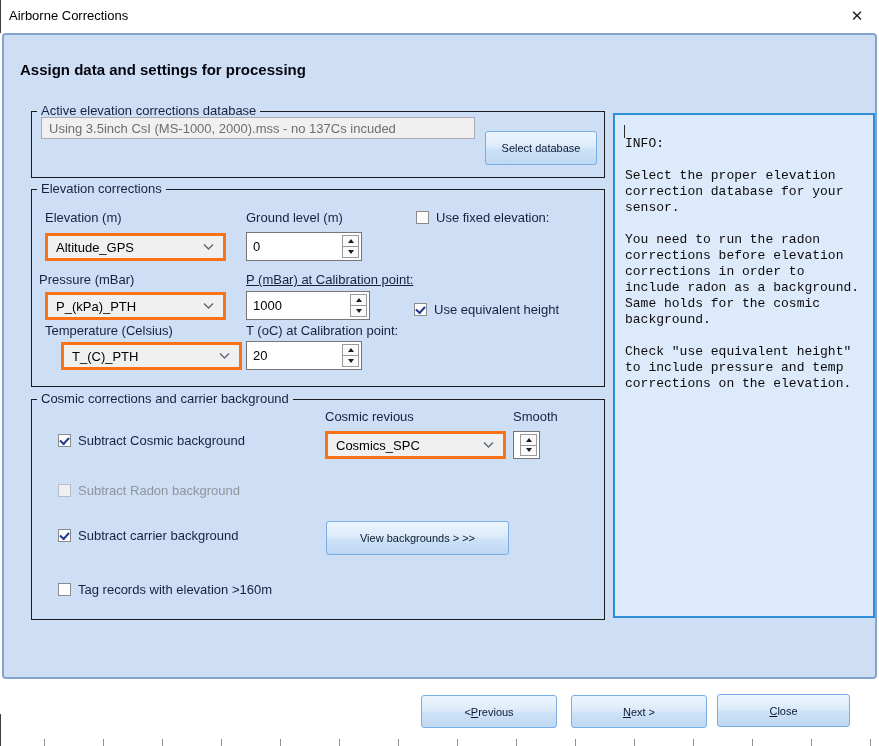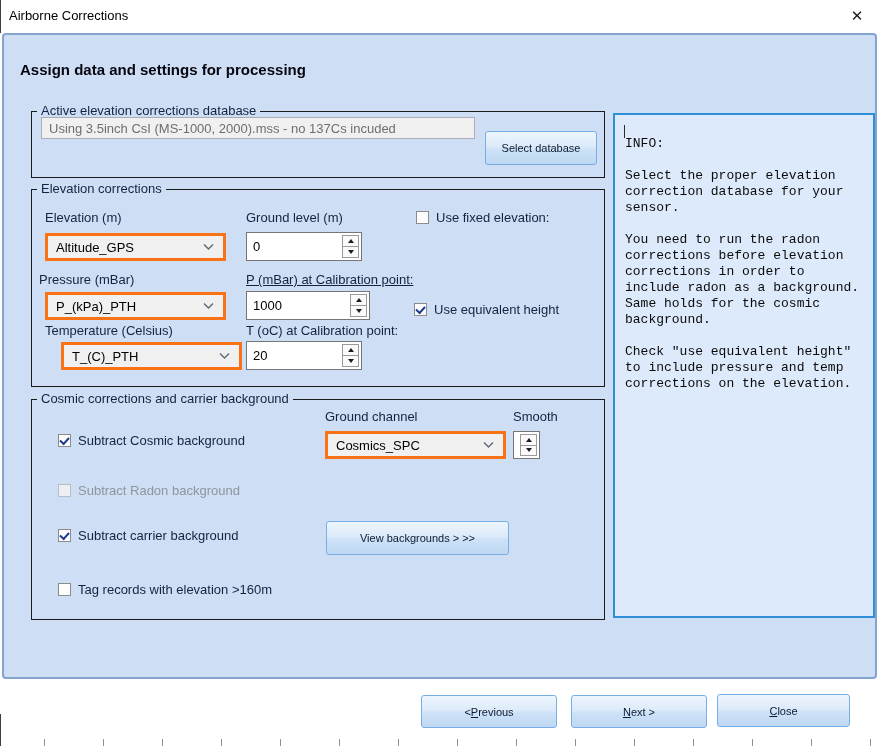--- a/index.html
+++ b/index.html
@@ -164,21 +164,21 @@
           <span class="spin-half">
               <i class="tri-down"></i>
             </span>
         </span>
       </div>
     </div>
 
     <div class="abs groupbox" style="left:27px;top:364px;width:572px;height:219px;">
       <span class="gb-legend">Cosmic corrections and carrier background</span>
 
-      <div class="abs label" style="left:293px;top:9px;">Ground channel</div>
+      <div class="abs label" style="left:293px;top:9px;">Cosmic revious</div>
       <div class="abs label" style="left:481px;top:9px;">Smooth</div>
 
       <div class="abs checkbox" style="left:26px;top:33px;">
         <span class="cb-box">
             <span class="cb-check"></span>
           </span>
         <span class="cb-label">Subtract Cosmic background</span>
       </div>
 
       <div class="abs combo" style="left:293px;top:31px;width:181px;height:28px;">

